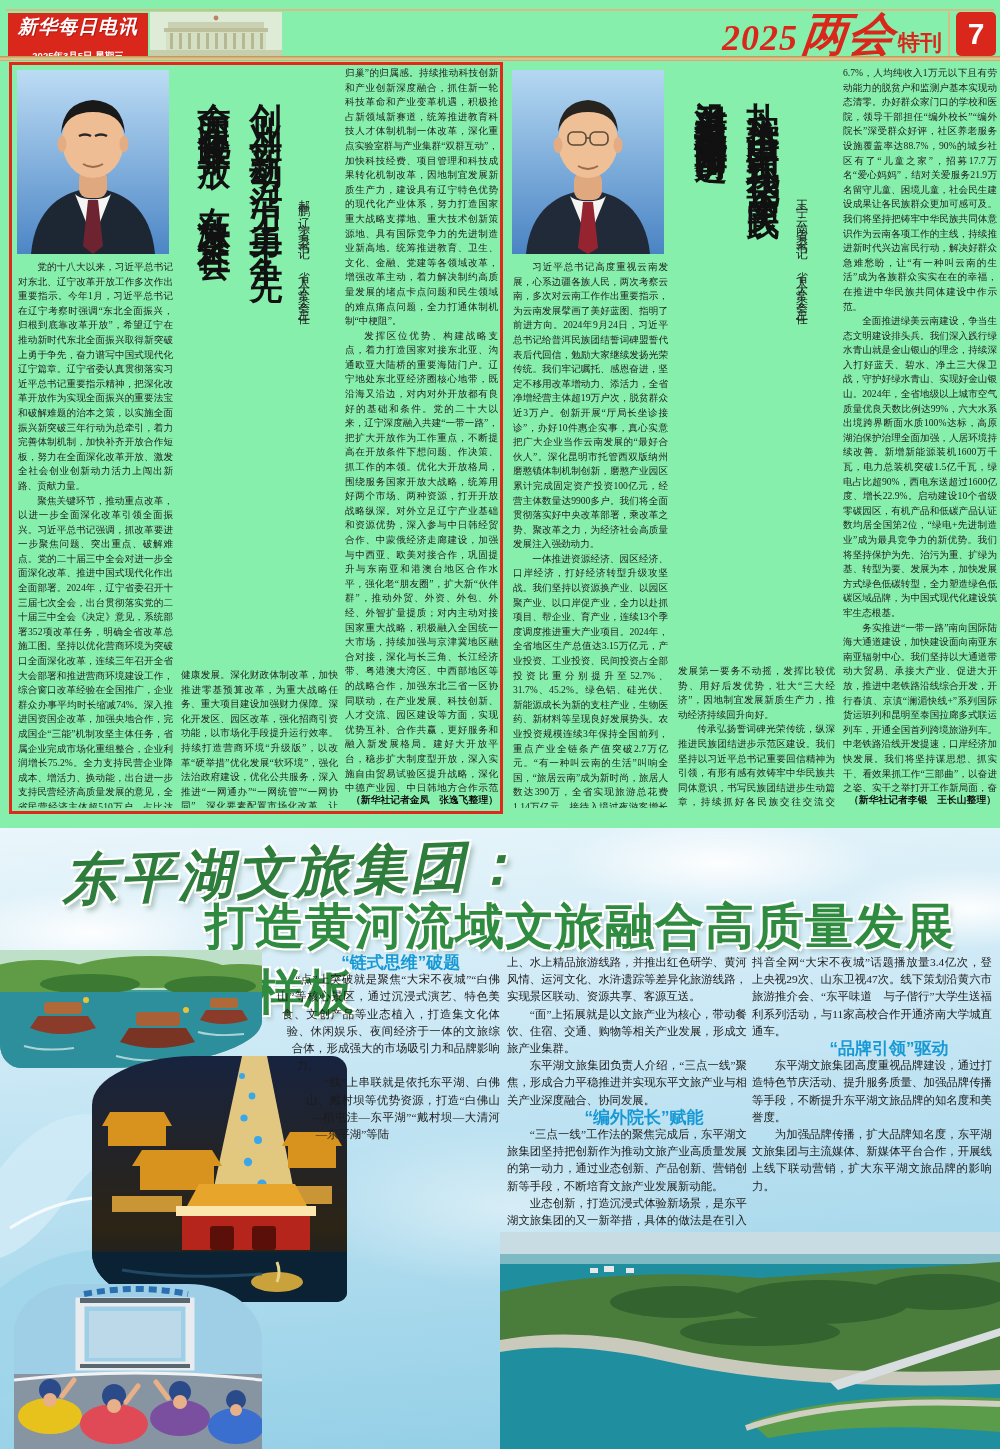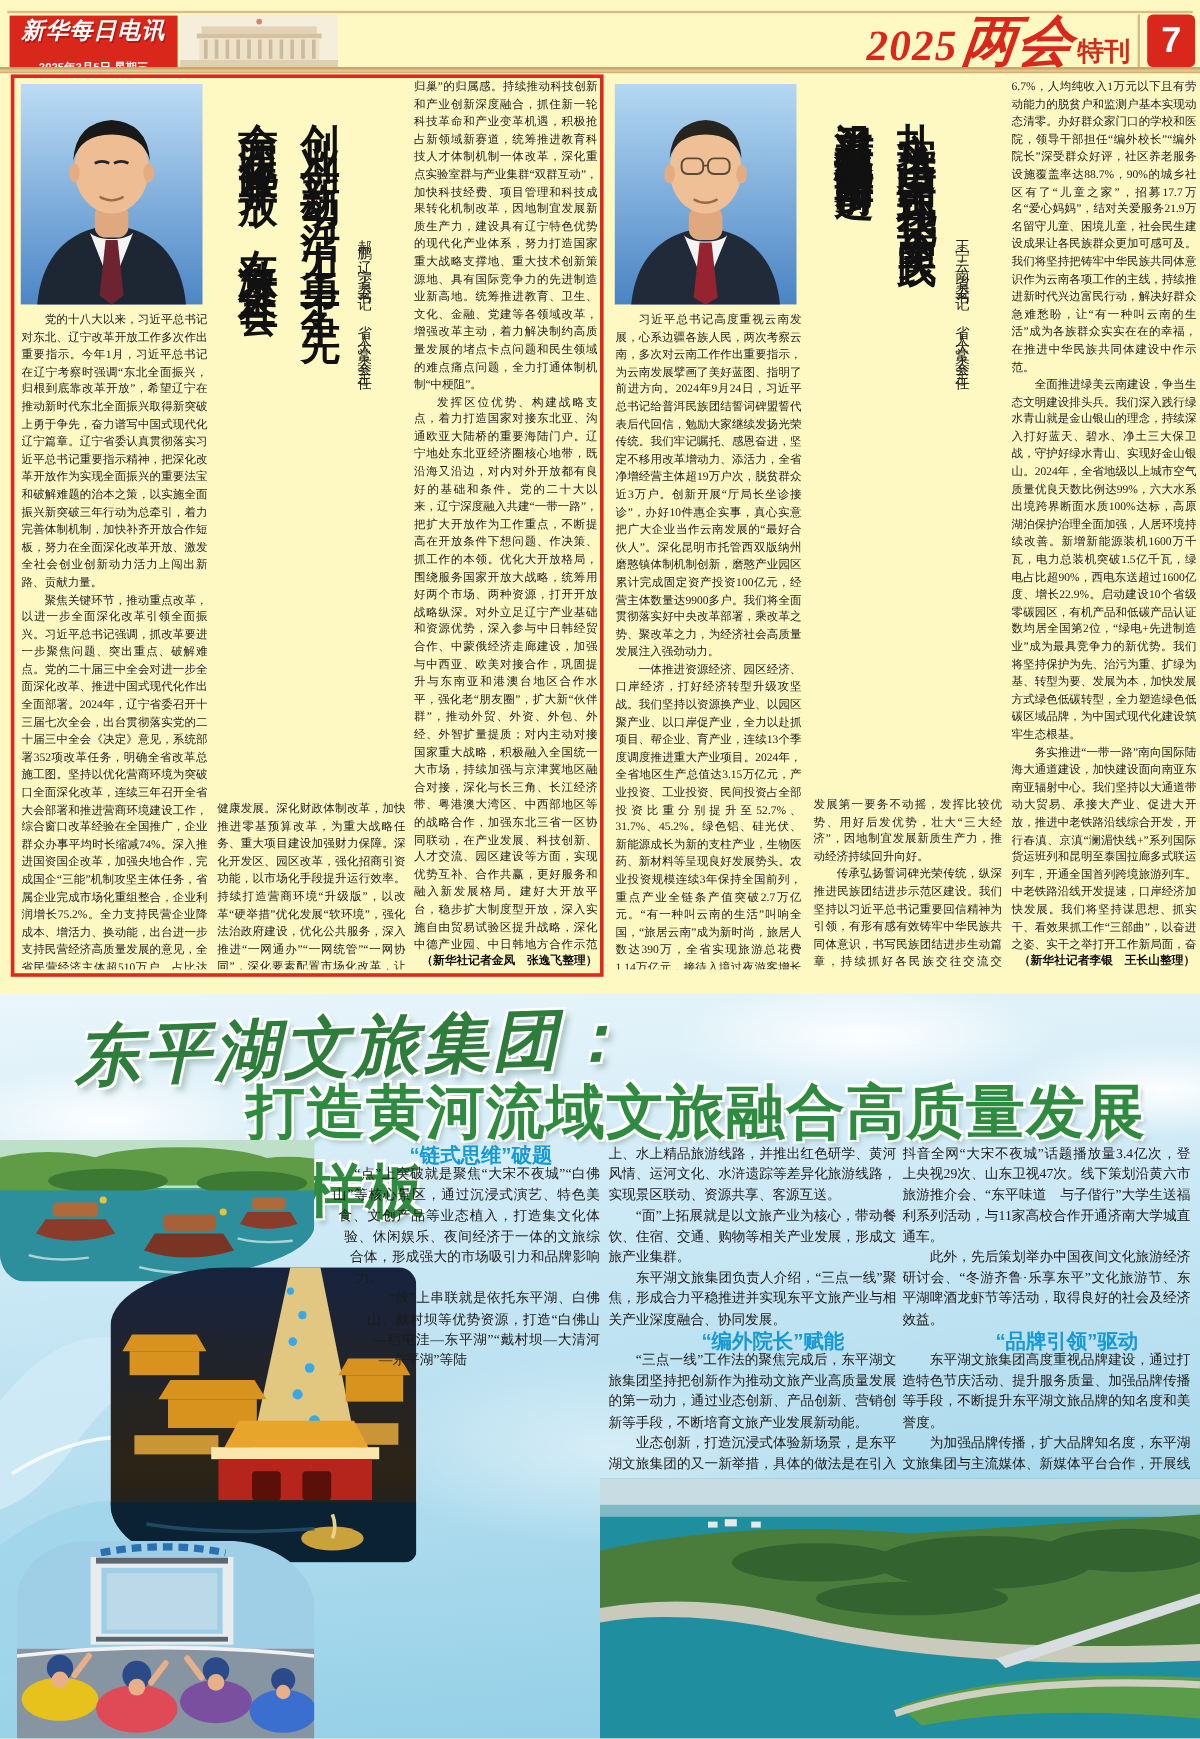--- a/index.html
+++ b/index.html
@@ -1,16 +1,16 @@
 <!DOCTYPE html>
 <html><head>
 <meta charset="utf-8">
 <style>
   html,body{margin:0;padding:0;background:#e8e8e8;}
-  .page{position:relative;width:1000px;height:1449px;margin:0 auto;background:#fef9c3;overflow:hidden;
+  .page{position:relative;width:1000px;height:1449px;margin:0 auto;background:#86efac;overflow:hidden;
         font-family:"Liberation Serif","DejaVu Serif",serif;}
   [data-name]{box-sizing:border-box;}
 
   
   .hdr-rule-top{position:absolute;left:6px;top:9px;width:988px;height:2px;background:#d9bc85;}
   .hdr-rule-bottom{position:absolute;left:0;top:56px;width:1000px;height:5px;
         background:linear-gradient(#b9924f,#e7cc96 60%,#caa368);}
   .masthead-box{position:absolute;left:8px;top:13px;width:140px;height:43px;background:#d9271c;
         color:#fff;text-align:center;padding-top:3px;}
   .masthead-title{font-weight:900;font-style:italic;font-size:19px;letter-spacing:1px;line-height:22px;
@@ -349,21 +349,20 @@
       <p data-name="paragraph">“面”上拓展就是以文旅产业为核心，带动餐饮、住宿、交通、购物等相关产业发展，形成文旅产业集群。</p>
       <p data-name="paragraph">东平湖文旅集团负责人介绍，“三点一线”聚焦，形成合力平稳推进并实现东平文旅产业与相关产业深度融合、协同发展。</p>
       <p class="f-subhead" data-name="feature-subhead-2">“编外院长”赋能</p>
       <p data-name="paragraph">“三点一线”工作法的聚焦完成后，东平湖文旅集团坚持把创新作为推动文旅产业高质量发展的第一动力，通过业态创新、产品创新、营销创新等手段，不断培育文旅产业发展新动能。</p>
       <p data-name="paragraph">业态创新，打造沉浸式体验新场景，是东平湖文旅集团的又一新举措，具体的做法是在引入VR、AR等新技术后，开发沉浸式演艺、互动体验项目，该项目主要以“飞跃大宋”“遇见罗贯中”为主，让观众去感受沉浸式文旅体验新场景，使游客在不知不觉中获得更好的体验感。</p>
 
     </div>
 
     <div class="fcol" style="left:752px;width:240px;" data-name="feature-column-3">
       <p class="noind" data-name="paragraph">抖音全网“大宋不夜城”话题播放量3.4亿次，登上央视29次、山东卫视47次。线下策划沿黄六市旅游推介会、“东平味道　与子偕行”大学生送福利系列活动，与11家高校合作开通济南大学城直通车。</p>
-      <p data-name="paragraph">此外，先后策划举办中国夜间文化旅游经济研讨会、“冬游齐鲁·乐享东平”文化旅游节、东平湖啤酒龙虾节等活动，取得良好的社会及经济效益。</p>
       <p class="f-subhead" data-name="feature-subhead-3">“品牌引领”驱动</p>
       <p data-name="paragraph">东平湖文旅集团高度重视品牌建设，通过打造特色节庆活动、提升服务质量、加强品牌传播等手段，不断提升东平湖文旅品牌的知名度和美誉度。</p>
       <p data-name="paragraph">为加强品牌传播，扩大品牌知名度，东平湖文旅集团与主流媒体、新媒体平台合作，开展线上线下联动营销，扩大东平湖文旅品牌的影响力。</p>
 
     </div>
   </div>
 
 </div>
 
 </body></html>

